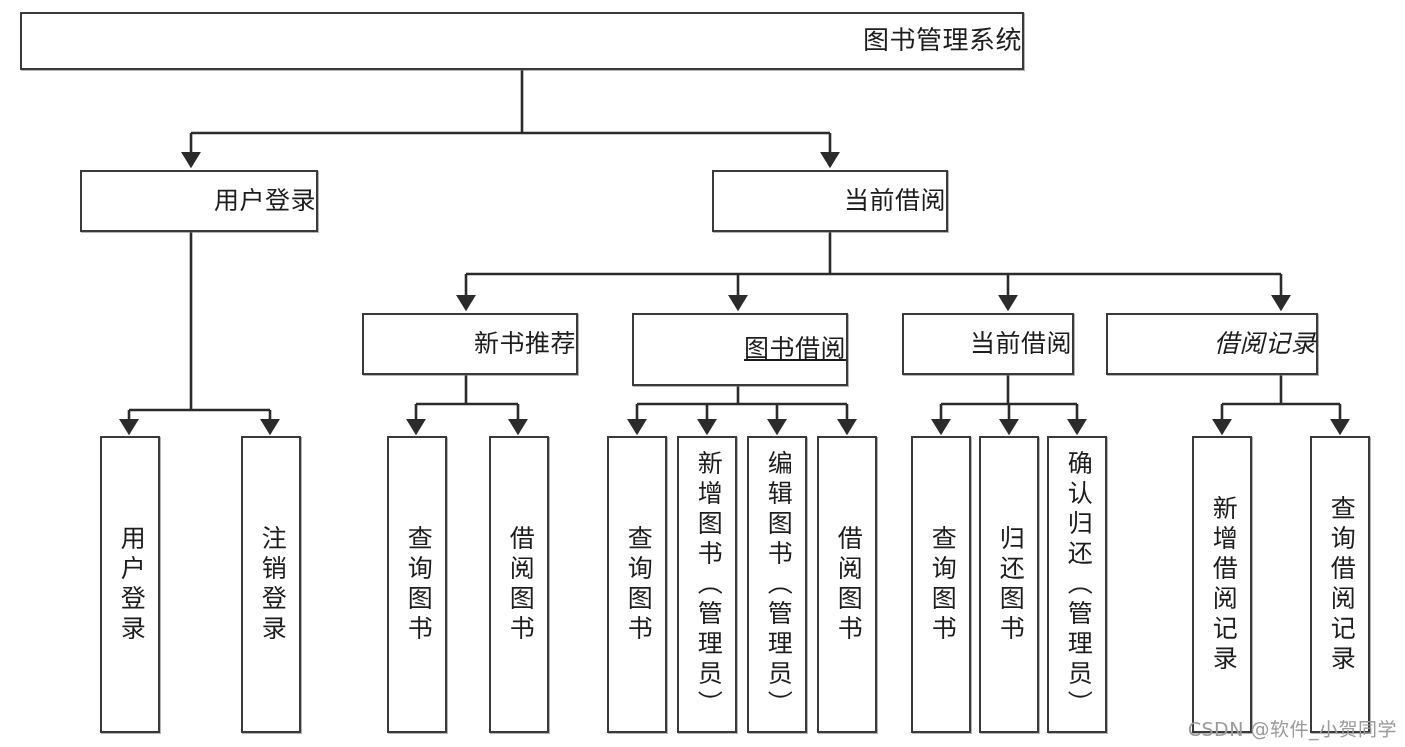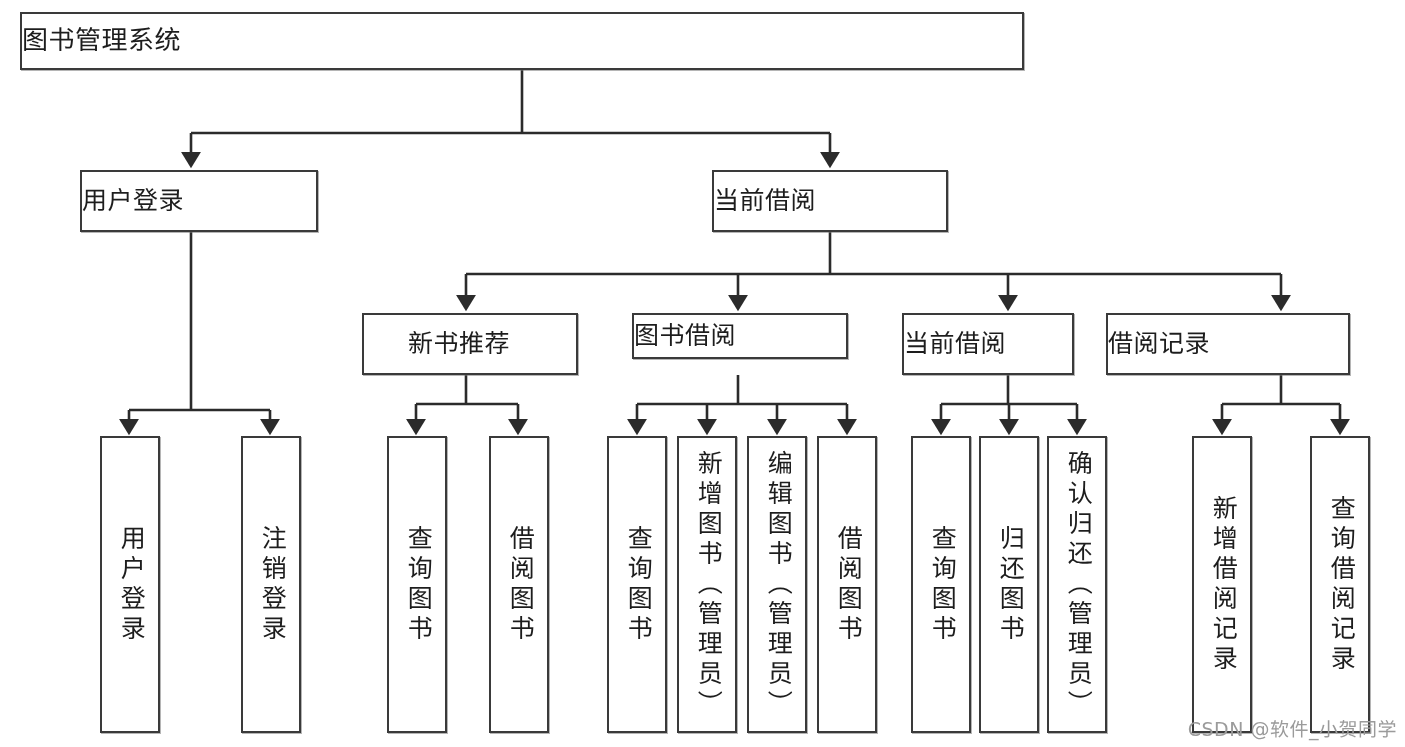--- a/index.html
+++ b/index.html
@@ -27,21 +27,21 @@
     height: 747px;
     pointer-events: none;
   }
   .node {
     position: absolute;
     box-sizing: border-box;
     background: #ffffff;
     border: 2px solid #3a3a3a;
     display: flex;
     align-items: center;
-    justify-content: flex-start;
+    justify-content: flex-end;
     box-shadow: 1px 1px 0 rgba(120,120,120,0.55);
   }
   .node-label {
     font-family: "DejaVu Sans", "Liberation Sans", sans-serif;
     color: #1d1d1d;
     letter-spacing: 0.5px;
     line-height: 1.15;
     text-align: center;
     white-space: nowrap;
   }
@@ -143,29 +143,29 @@
   </div>
 
   <div class="node horizontal" style="left:712px; top:170px; width:236px; height:62px;">
     <span class="node-label">当前借阅</span>
   </div>
 
   <div class="node horizontal" style="left:362px; top:313px; width:216px; height:62px;padding-left:44px;">
     <span class="node-label">新书推荐</span>
   </div>
 
-  <div class="node horizontal" style="left:632px; top:313px; width:216px; height:46px;">
+  <div class="node horizontal" style="left:632px; top:313px; width:216px; height:73px;text-decoration:underline;">
     <span class="node-label">图书借阅</span>
   </div>
 
   <div class="node horizontal" style="left:902px; top:313px; width:172px; height:62px;">
     <span class="node-label">当前借阅</span>
   </div>
 
-  <div class="node horizontal" style="left:1106px; top:313px; width:244px; height:62px;">
+  <div class="node horizontal" style="left:1106px; top:313px; width:212px; height:62px;font-style:italic;">
     <span class="node-label">借阅记录</span>
   </div>
 
   <div class="node vertical" style="left:100px; top:436px; width:60px; height:297px;">
     <span class="node-label">用户登录</span>
   </div>
 
   <div class="node vertical" style="left:241px; top:436px; width:60px; height:297px;">
     <span class="node-label">注销登录</span>
   </div>

